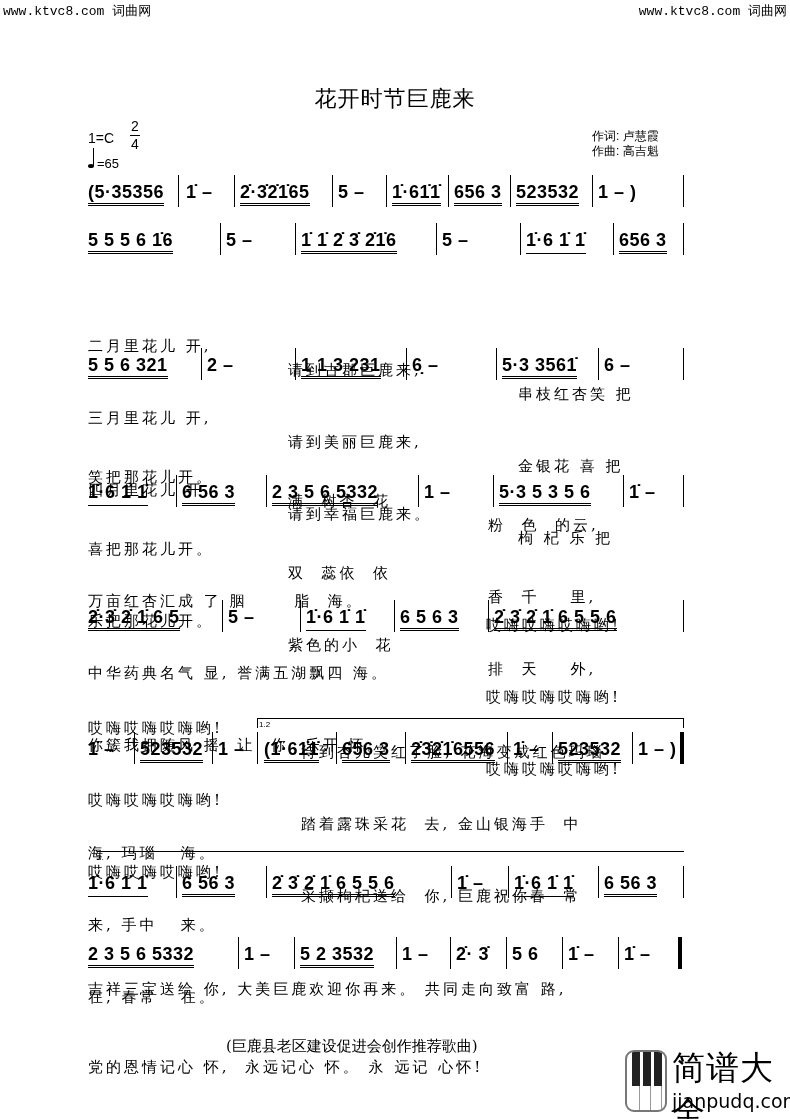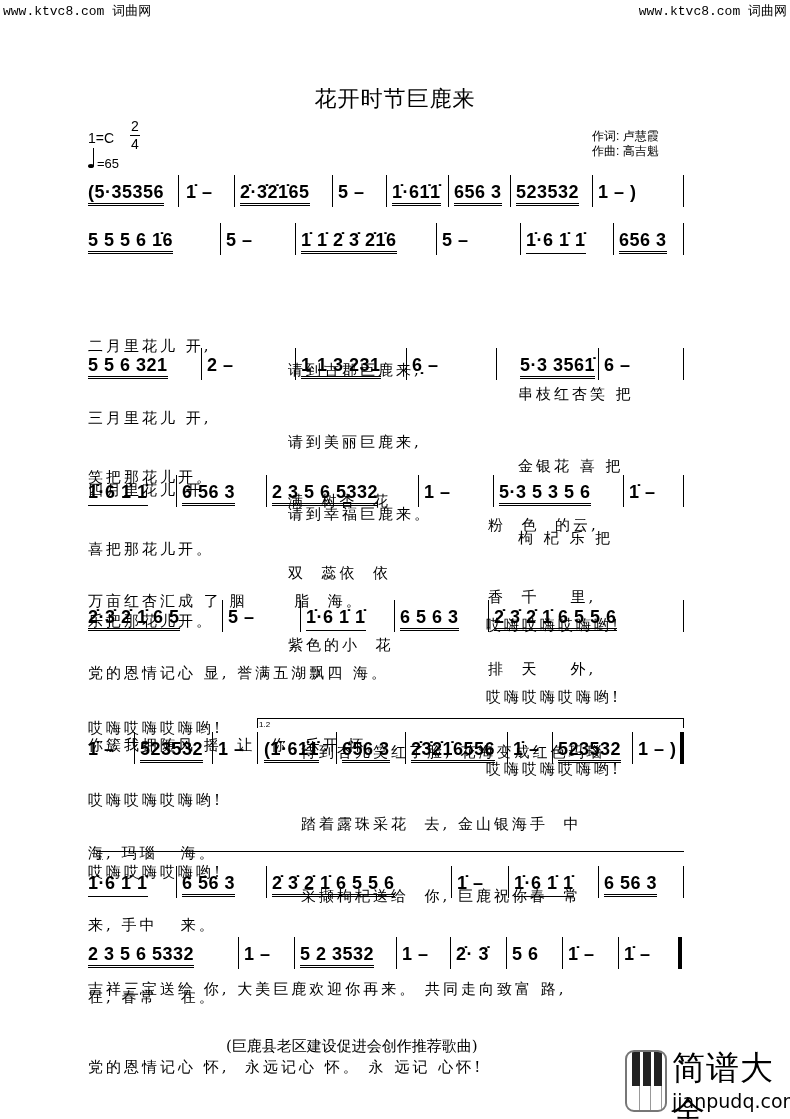--- a/index.html
+++ b/index.html
@@ -113,21 +113,21 @@
 
 <div class="staff" style="top:354px;">
   <span class="notes ul2" style="left:0px;">5 5 6 321</span>
   <span class="bar" style="left:113px;"></span>
   <span class="notes" style="left:119px;">2 –</span>
   <span class="bar" style="left:207px;"></span>
   <span class="notes ul2" style="left:213px;">1 1 3 231</span>
   <span class="bar" style="left:318px;"></span>
   <span class="notes" style="left:324px;">6̣ –</span>
   <span class="bar" style="left:408px;"></span>
-  <span class="notes ul2" style="left:432px;">5·3 3561̇</span>
+  <span class="notes ul2" style="left:414px;">5·3 3561̇</span>
   <span class="bar" style="left:510px;"></span>
   <span class="notes" style="left:516px;">6 –</span>
   <span class="bar" style="left:595px;"></span>
 </div>
 <div class="lyrics" style="top:393px;">
   <div style="position:relative;height:24px;">
     <span class="lyr-seg" style="left:0;">笑把那花儿开。</span>
     <span class="lyr-seg" style="left:200px;">满  树杏  花</span>
     <span class="lyr-seg" style="left:400px;">粉  色  的云,</span>
   </div>
@@ -156,21 +156,21 @@
   <span class="bar" style="left:535px;"></span>
   <span class="notes" style="left:541px;">1̇ –</span>
   <span class="bar" style="left:595px;"></span>
 </div>
 <div class="lyrics" style="top:517px;">
   <div style="position:relative;height:24px;">
     <span class="lyr-seg" style="left:0;">万亩红杏汇成 了 胭      脂  海。</span>
     <span class="lyr-seg" style="left:398px;">哎嗨哎嗨哎嗨哟!</span>
   </div>
   <div style="position:relative;height:24px;">
-    <span class="lyr-seg" style="left:0;">党的恩情记心 显, 誉满五湖飘四 海。</span>
+    <span class="lyr-seg" style="left:0;">中华药典名气 显, 誉满五湖飘四 海。</span>
     <span class="lyr-seg" style="left:398px;">哎嗨哎嗨哎嗨哟!</span>
   </div>
   <div style="position:relative;height:24px;">
     <span class="lyr-seg" style="left:0;">你簇我拥随风 摇, 让  你  乐开 怀。</span>
     <span class="lyr-seg" style="left:398px;">哎嗨哎嗨哎嗨哟!</span>
   </div>
 </div>
 
 <div class="staff" style="top:606px;text-decoration:underline;">
   <span class="notes ul2" style="left:0px;">2̇·3̇ 2̇ 1̇ 6 5</span>

